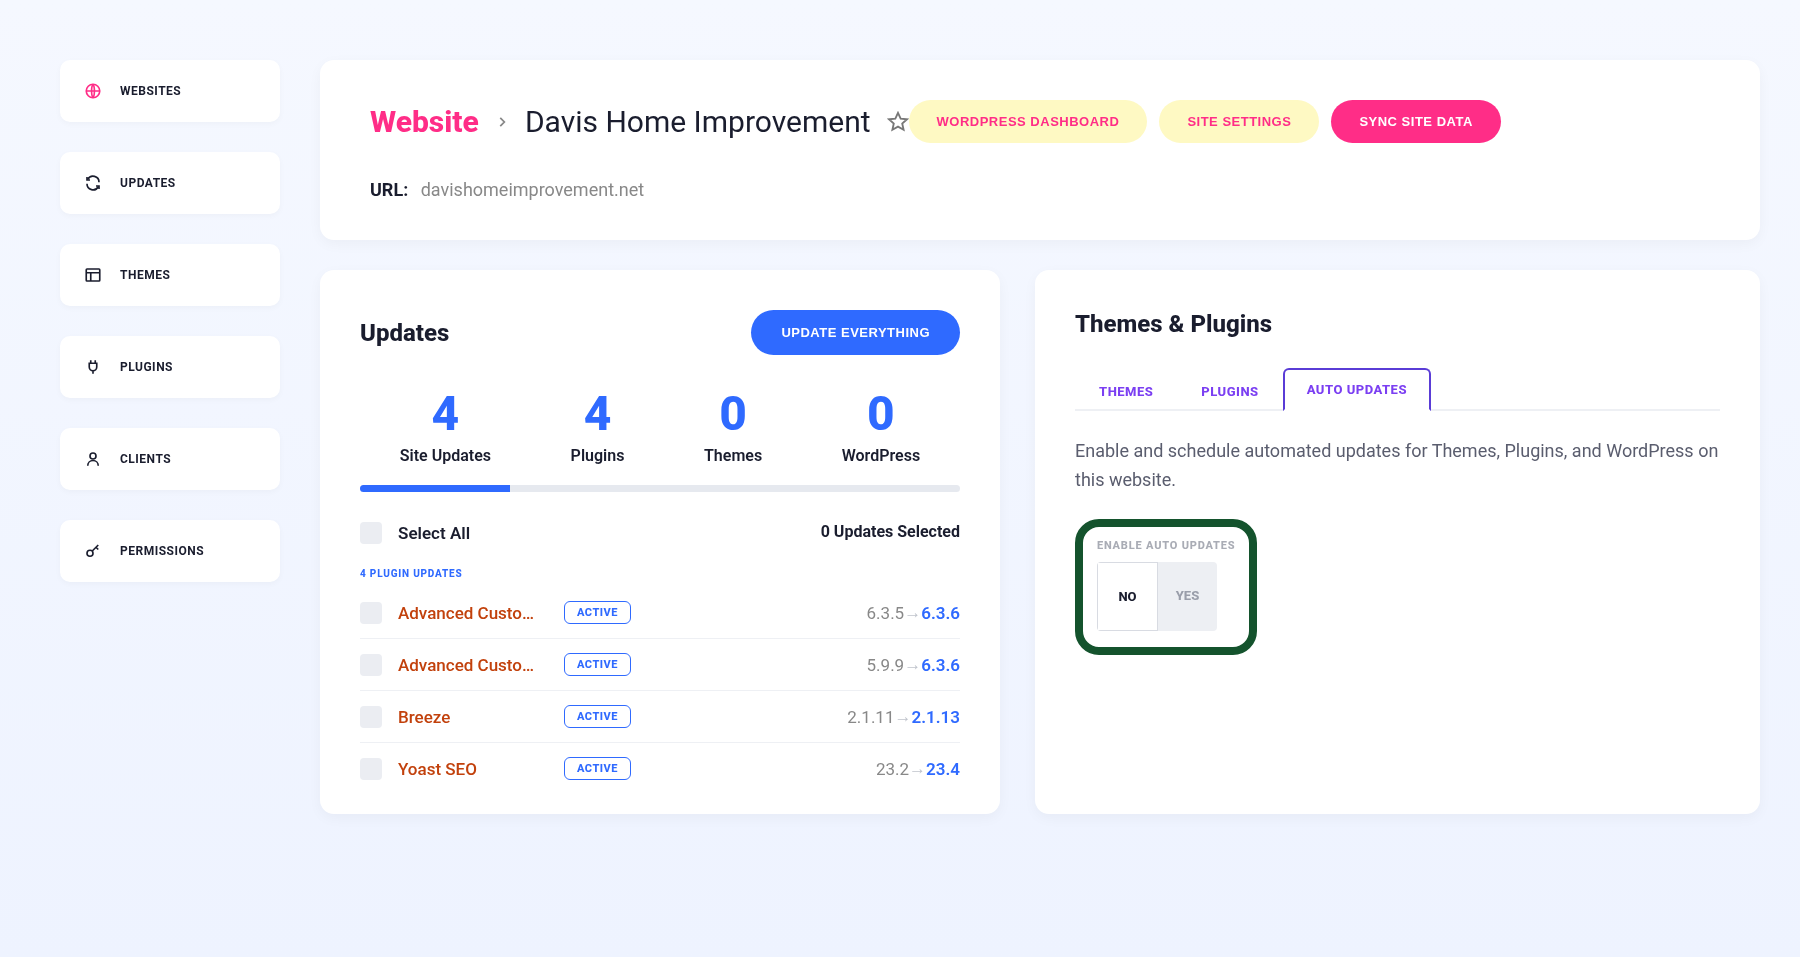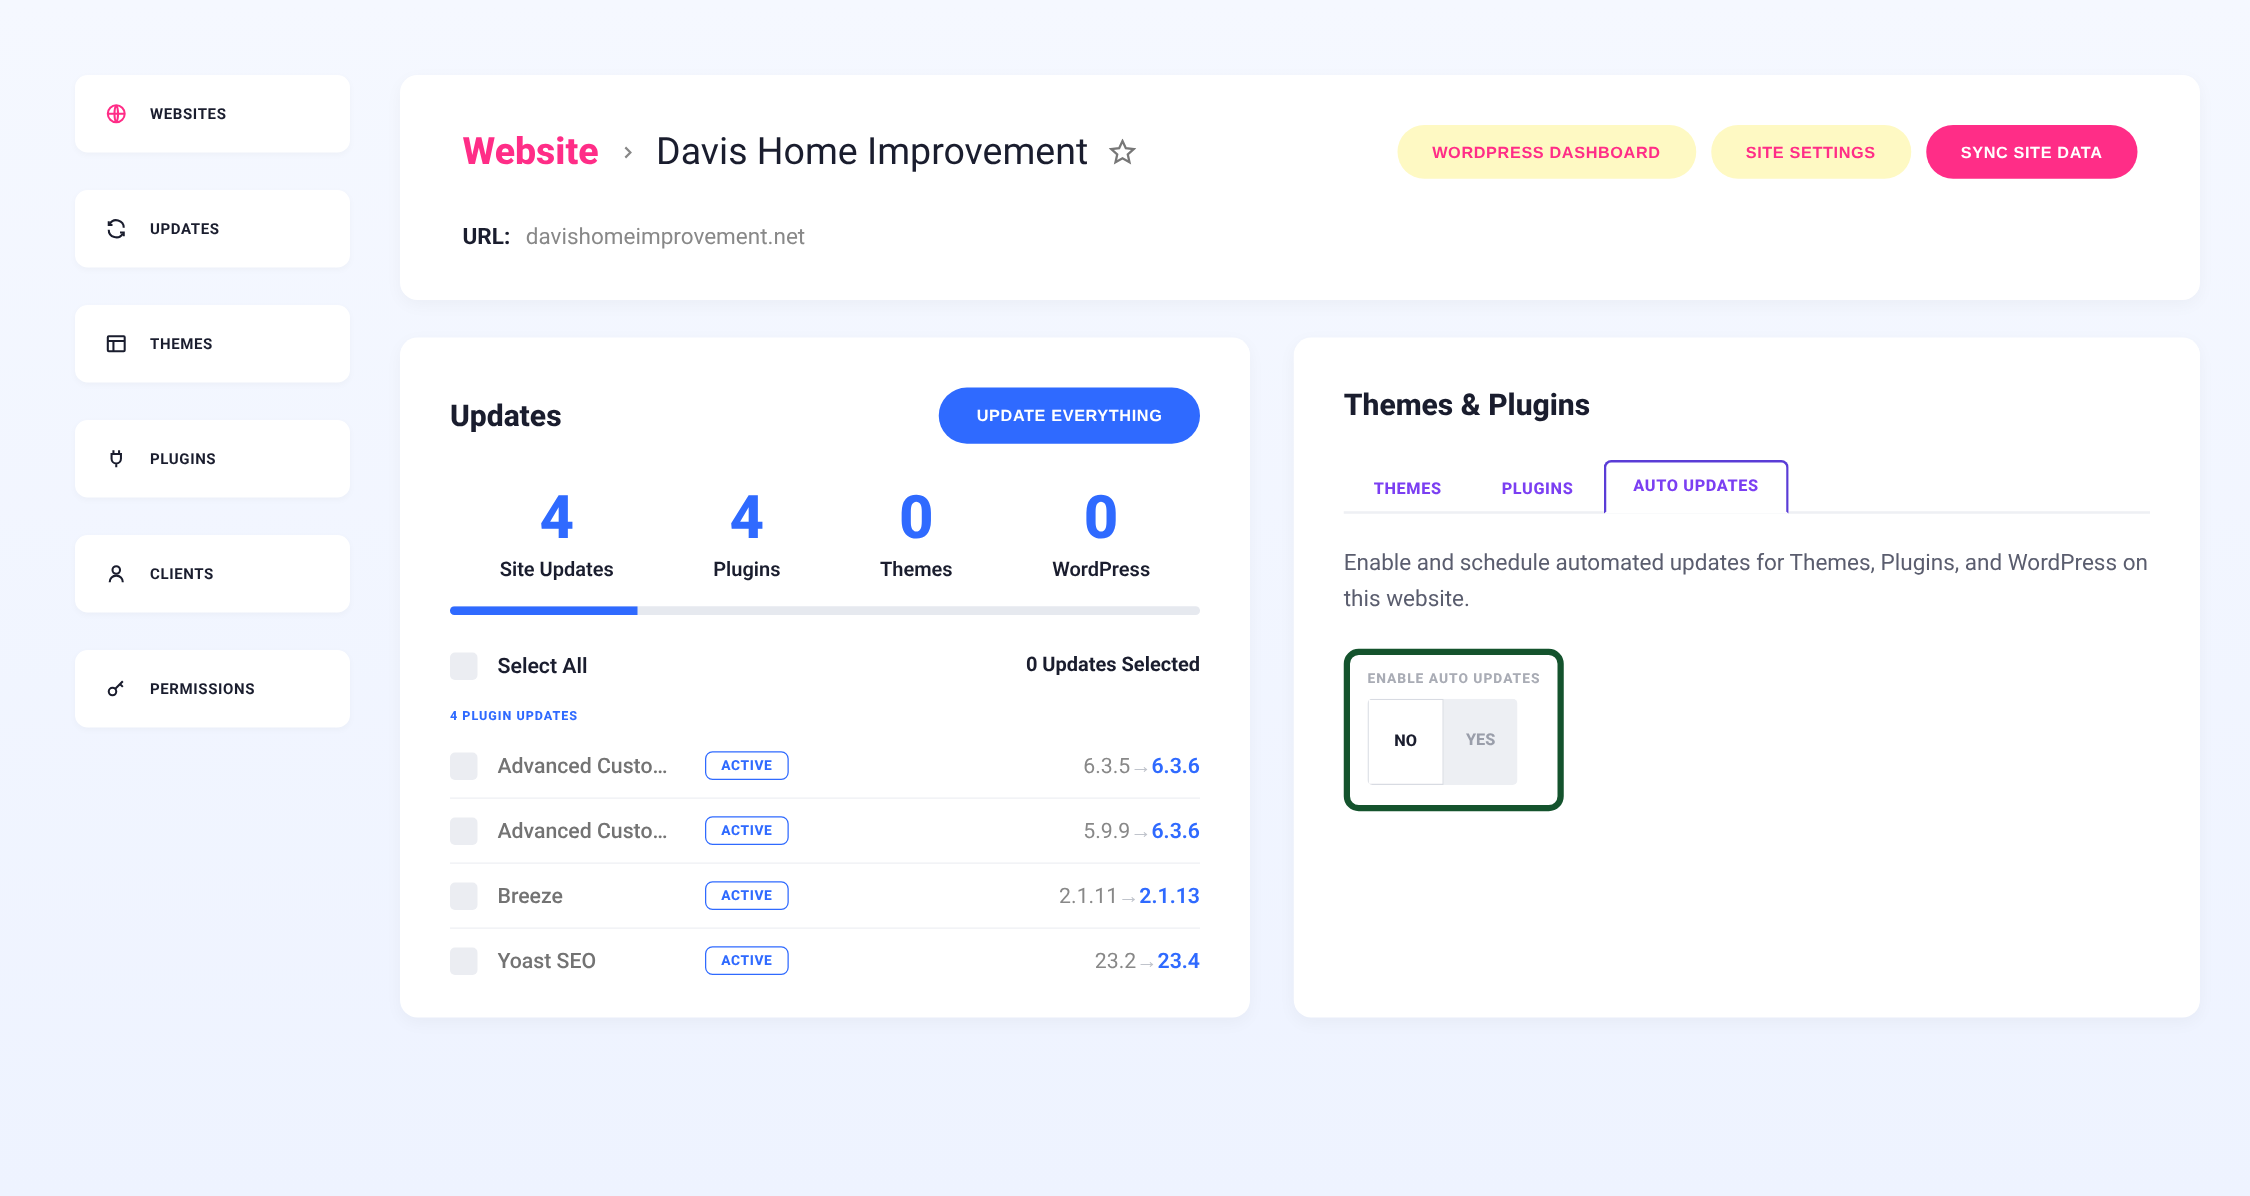--- a/index.html
+++ b/index.html
@@ -24,21 +24,21 @@
 }
 .nav-item .nav-icon { width: 18px; height: 18px; display: flex; align-items: center; justify-content: center; }
 .nav-item .nav-label { font-size: 12px; font-weight: 700; letter-spacing: 0.5px; color: #1a1d2e; }
 .main { flex: 1; display: flex; flex-direction: column; gap: 30px; }
 .header-card {
   background: #fff;
   border-radius: 14px;
   padding: 40px 50px;
   box-shadow: 0 4px 14px rgba(0,0,0,0.04);
 }
-.breadcrumb { display: flex; align-items: center; justify-content: space-between; }
+.breadcrumb { display: flex; align-items: center; }
 .breadcrumb-left { display: flex; align-items: center; gap: 16px; }
 .bc-website { color: #ff2d87; font-size: 30px; font-weight: 800; }
 .bc-chevron { color: #888; }
 .bc-title { font-size: 30px; font-weight: 400; color: #1a1d2e; }
 .bc-star { color: #777; }
 .header-buttons { display: flex; gap: 12px; }
 .btn {
   border: none;
   border-radius: 28px;
   padding: 14px 28px;
@@ -78,21 +78,21 @@
 .selected-text { font-size: 16px; font-weight: 700; color: #1a1d2e; }
 .section-heading { font-size: 10px; font-weight: 800; color: #2f6aff; letter-spacing: 0.8px; margin-bottom: 8px; }
 .plugin-row {
   display: flex;
   align-items: center;
   padding: 14px 0;
   border-bottom: 1px solid #eef0f4;
   gap: 16px;
 }
 .plugin-row:last-child { border-bottom: none; }
-.plugin-name { flex: 0 0 150px; font-size: 17px; color: #737373; font-weight: 500; white-space: nowrap; overflow: hidden; text-overflow: ellipsis; }
+.plugin-name { flex: 0 0 150px; font-size: 17px; color: #c2410c; font-weight: 500; white-space: nowrap; overflow: hidden; text-overflow: ellipsis; }
 .status-badge {
   border: 1.5px solid #2f6aff;
   color: #2f6aff;
   border-radius: 6px;
   padding: 4px 12px;
   font-size: 11px;
   font-weight: 800;
   letter-spacing: 0.5px;
 }
 .version-col { margin-left: auto; display: flex; align-items: center; font-size: 17px; }
@@ -114,22 +114,22 @@
 }
 .tab.active {
   border: 2px solid #5a3cd6;
   border-bottom: 2px solid #fff;
   border-radius: 6px 6px 0 0;
   background: #fff;
 }
 .tp-desc { font-size: 18px; color: #5a5d6e; line-height: 1.6; margin-bottom: 24px; }
 
 .highlight-box {
-  border: 5px solid #14532d;
-  border-radius: 12px;
+  border: 8px solid #14532d;
+  border-radius: 24px;
   padding: 12px 14px 16px 14px;
   display: inline-block;
 }
 .hb-label { font-size: 11px; font-weight: 800; color: #a9acb5; letter-spacing: 0.8px; margin-bottom: 10px; }
 .toggle { display: flex; border-radius: 4px; overflow: hidden; width: 120px; }
 .toggle-opt {
   flex: 1;
   text-align: center;
   padding: 26px 0;
   font-size: 13px;

